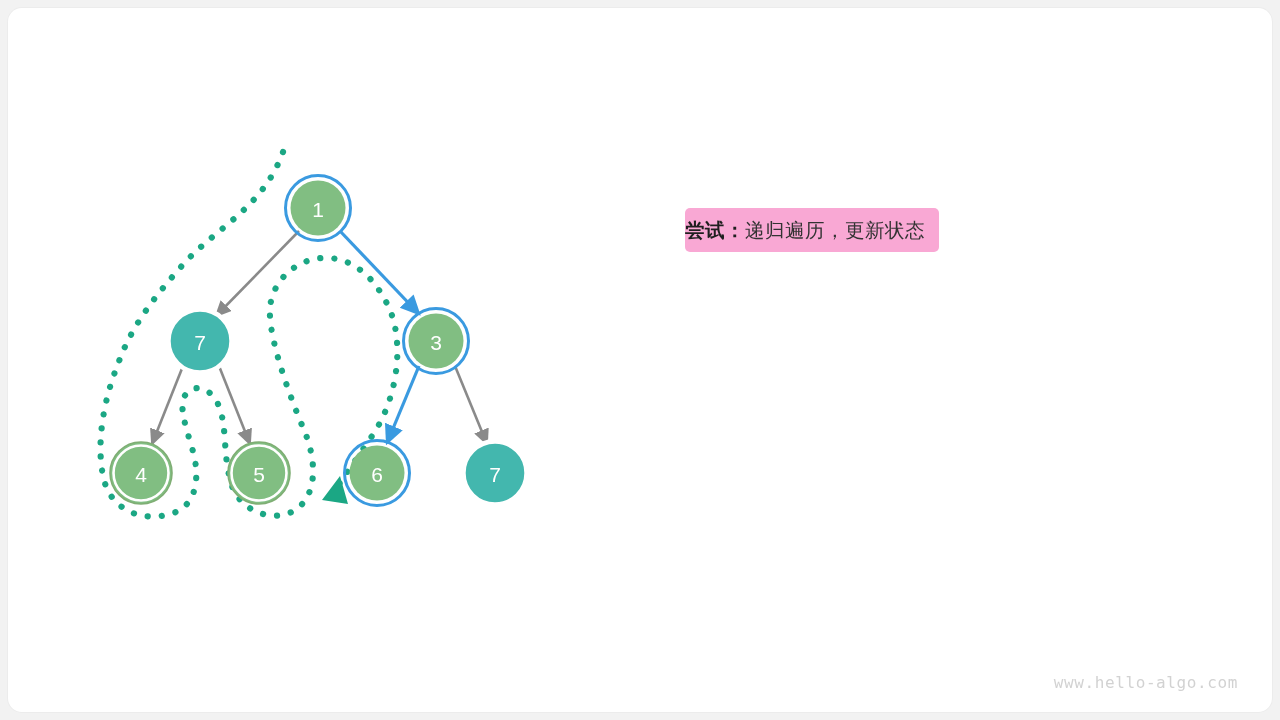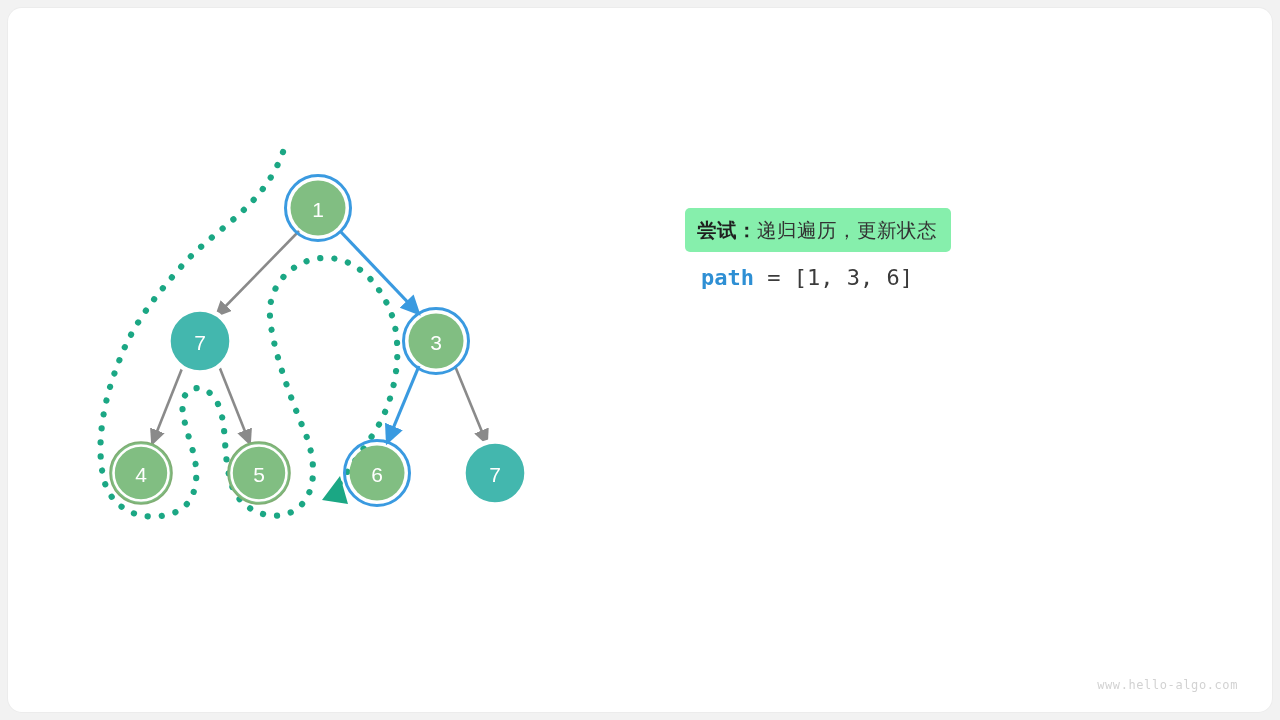--- a/index.html
+++ b/index.html
@@ -55,23 +55,23 @@
 
   .legend-row {
     height: 44px;
     display: flex;
     align-items: center;
     font-size: 19.5px;
     color: #2b2b2b;
   }
 
   .legend-row.boxed {
-    background: #86efac;
+    background: #f9a8d4;
     border-radius: 5px;
-    padding-left: 12px;
+    padding-left: 0;
     padding-right: 14px;
     width: max-content;
     margin-left: -1px;
   }
 
   .legend-row.plain {
     padding-left: 15px;
   }
 
   .legend-key {
@@ -106,21 +106,21 @@
     white-space: pre;
   }
 
   .spacer { height: 62px; }
 
   .watermark {
     position: absolute;
     right: 42px;
     bottom: 28px;
     font-family: "DejaVu Sans Mono", monospace;
-    font-size: 12px;
+    font-size: 16px;
     color: #d2d2d2;
     letter-spacing: 0.6px;
   }
 </style>
 </head>
 <body>
 
 <div id="canvas">
 
   <div class="card"></div>
@@ -208,24 +208,20 @@
   </svg>
 
   <div class="legend">
 
     <div class="legend-row boxed">
       <span class="legend-key">尝试：</span>
       <span class="legend-val">递归遍历，更新状态</span>
     </div>
 
 
-    <div class="code-row">
-      <span class="code-var path">path</span>
-      <span class="code-rest"> = [1, 3, 6]</span>
-    </div>
 
     <div class="spacer"></div>
 
 
   </div>
 
   <div class="watermark">www.hello-algo.com</div>
 
 </div>
 

